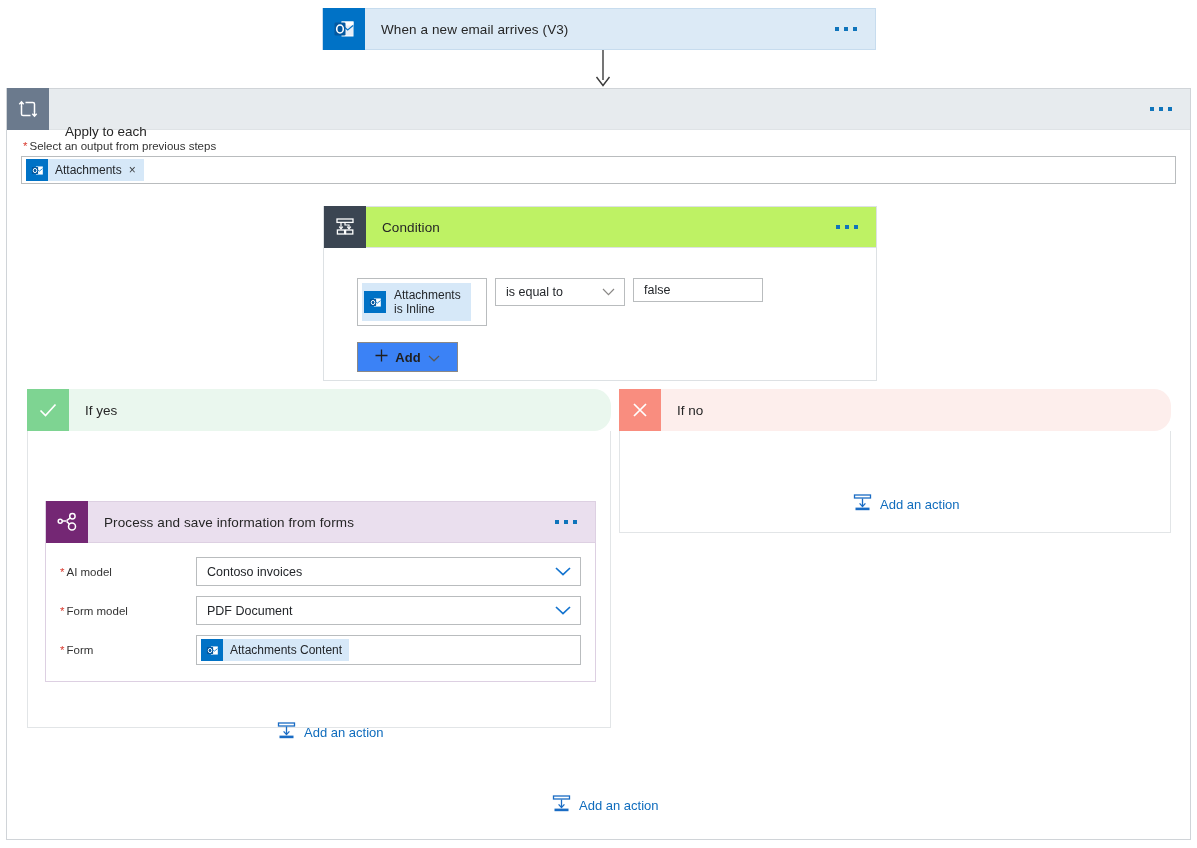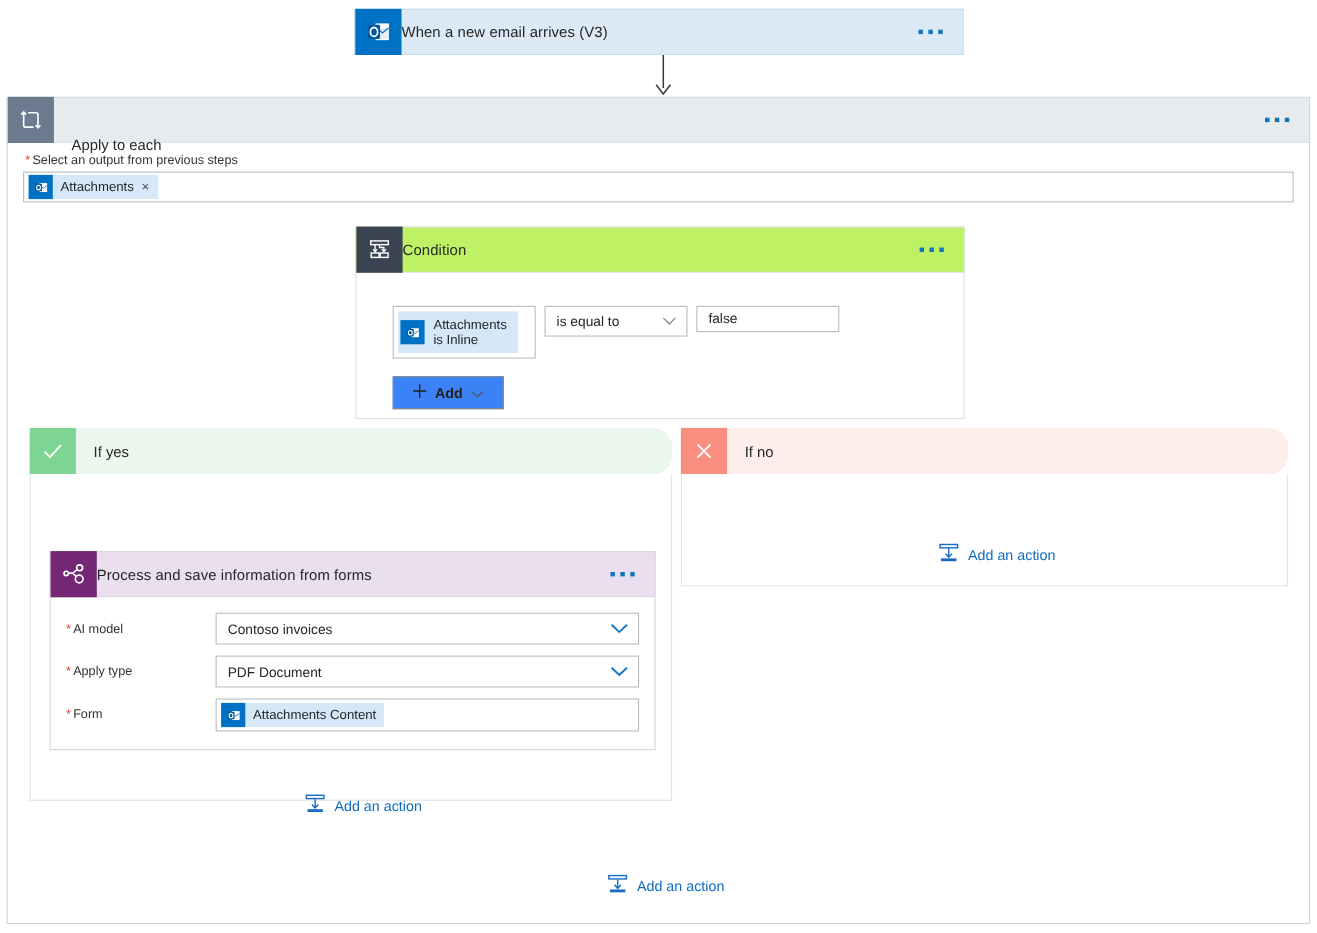--- a/index.html
+++ b/index.html
@@ -26,20 +26,21 @@
     height: 42px;
     border: 1px solid #d0d4d8;
   }
   .card-icon {
     width: 42px; height: 42px;
     flex: 0 0 42px;
     display: flex; align-items: center; justify-content: center;
   }
   .card-title {
     flex: 1 1 auto;
+    padding-left: 16px;
     font-size: 13.5px;
     color: #262626;
     letter-spacing: .1px;
     white-space: nowrap;
   }
   .ellipsis {
     flex: 0 0 auto;
     padding-right: 18px;
     display: flex; gap: 5px; align-items: center;
   }
@@ -422,21 +423,21 @@
                 <span>
                   <svg width="16" height="9" viewBox="0 0 16 9">
                       <path d="M1 1 L8 7.6 L15 1" fill="none" stroke="#1273cf" stroke-width="1.7"></path>
                     </svg>
                 </span>
               </div>
             </div>
 
             <div class="ai-row">
               <div class="ai-label">
-                <span class="req">*</span><span>Apply type</span>
+                <span class="req">*</span><span>Form model</span>
               </div>
               <div class="ai-field">
                 <span>PDF Document</span>
                 <span>
                   <svg width="16" height="9" viewBox="0 0 16 9">
                       <path d="M1 1 L8 7.6 L15 1" fill="none" stroke="#1273cf" stroke-width="1.7"></path>
                     </svg>
                 </span>
               </div>
             </div>

